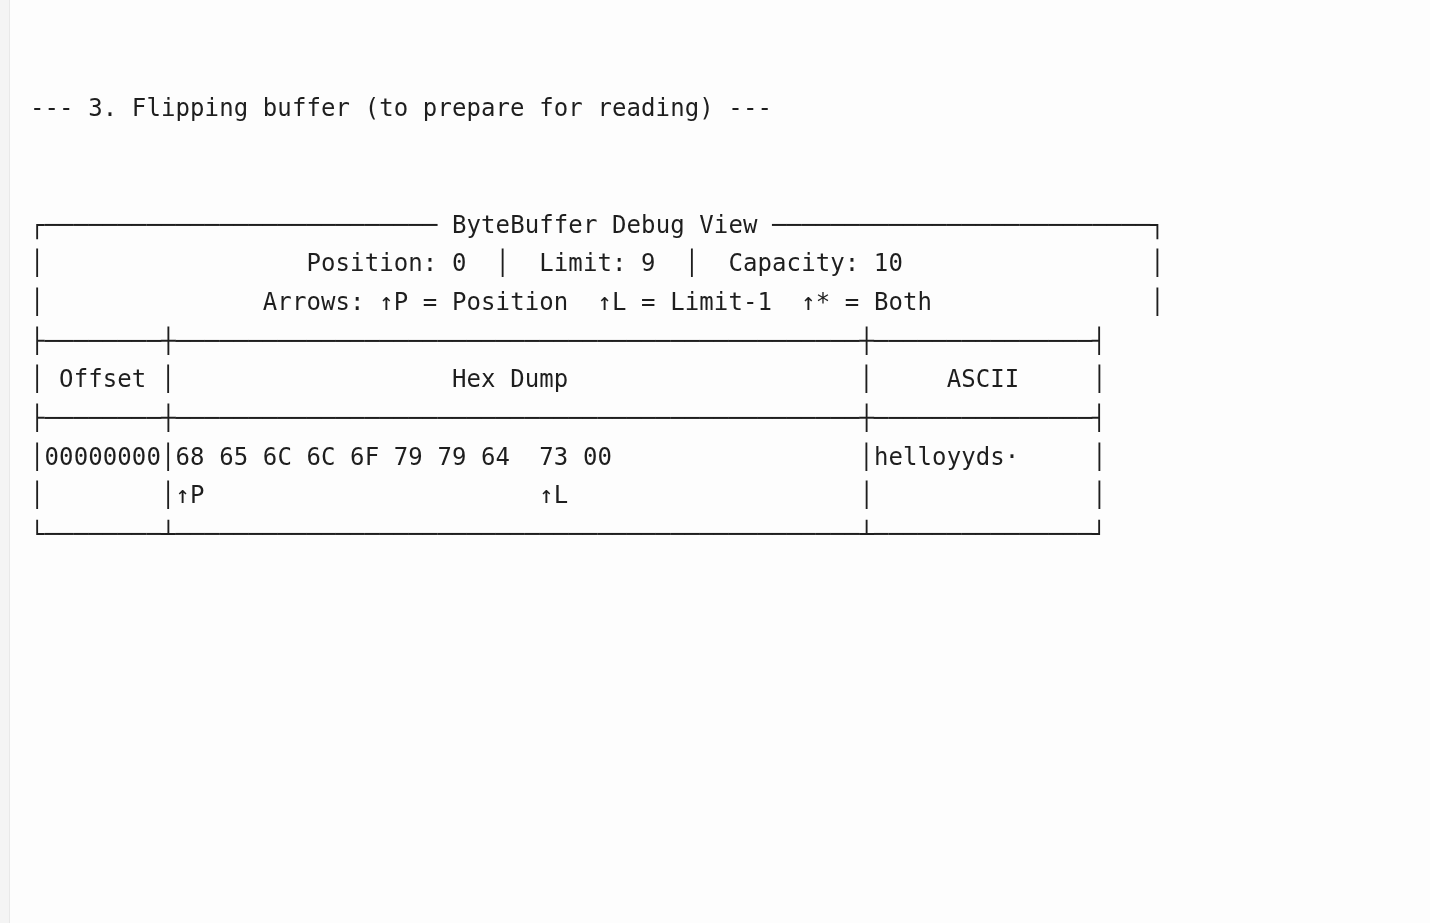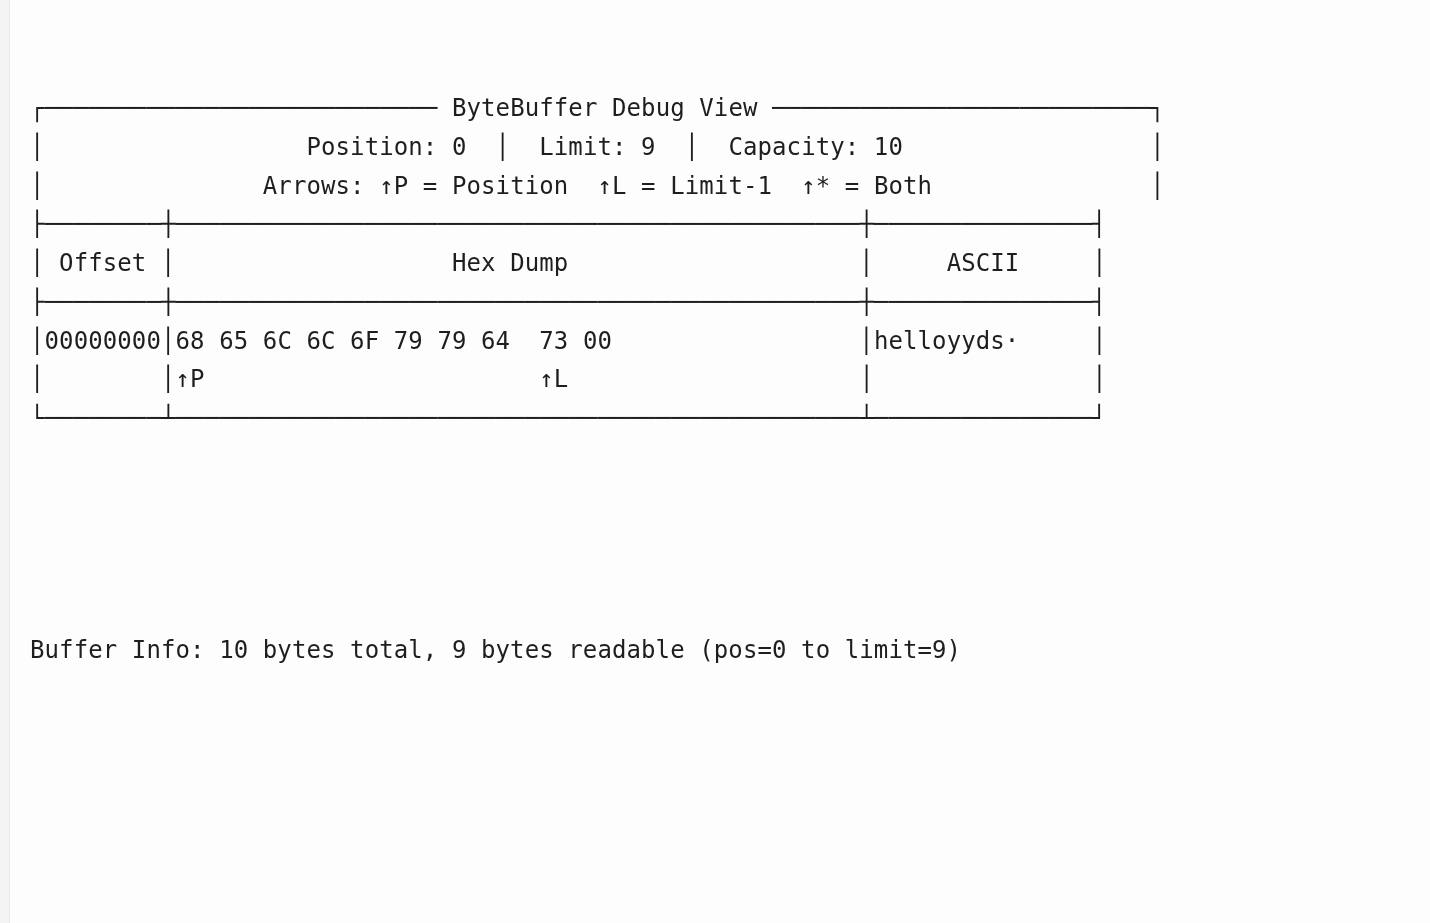--- a/index.html
+++ b/index.html
@@ -30,19 +30,19 @@
     white-space: pre;
   }
   .line { height: 38.7px; }
 </style>
 </head>
 <body>
 
 <div class="gutter"></div>
 
 <div class="console">
+  <div class="line">--- 3. Flipping buffer (to prepare for reading) ---</div>
   <div id="view-0"><div class="line"><span>┌</span><span>─────────────────────────── </span><span>ByteBuffer Debug View</span><span> ──────────────────────────</span><span>┐</span></div><div class="line"><span>│</span><span>                  </span><span>Position: 0  │  Limit: 9  │  Capacity: 10</span><span>                 </span><span>│</span></div><div class="line"><span>│</span><span>               </span><span>Arrows: ↑P = Position  ↑L = Limit-1  ↑* = Both</span><span>               </span><span>│</span></div><div class="line"><span>├────────┼───────────────────────────────────────────────┼───────────────┤</span></div><div class="line"><span>│ </span><span>Offset</span><span> │</span><span>                   </span><span>Hex Dump</span><span>                    </span><span>│</span><span>     </span><span>ASCII</span><span>     </span><span>│</span></div><div class="line"><span>├────────┼───────────────────────────────────────────────┼───────────────┤</span></div><div class="line"><span>│</span><span>00000000</span><span>│</span><span>68 65 6C 6C 6F 79 79 64  73 00</span><span>                 </span><span>│</span><span>helloyyds·</span><span>     </span><span>│</span></div><div class="line"><span>│</span><span>        </span><span>│</span><span></span><span>↑P</span><span>                       </span><span>↑L</span><span>                    </span><span>│</span><span>               </span><span>│</span></div><div class="line"><span>└────────┴───────────────────────────────────────────────┴───────────────┘</span></div></div>
   <div class="line"></div>
-  <div class="line">Buffer Info: 10 bytes total, 9 bytes readable (pos=0 to limit=9)</div>
   <div class="line"></div>
   
   
 </div>
 
 </body></html>

